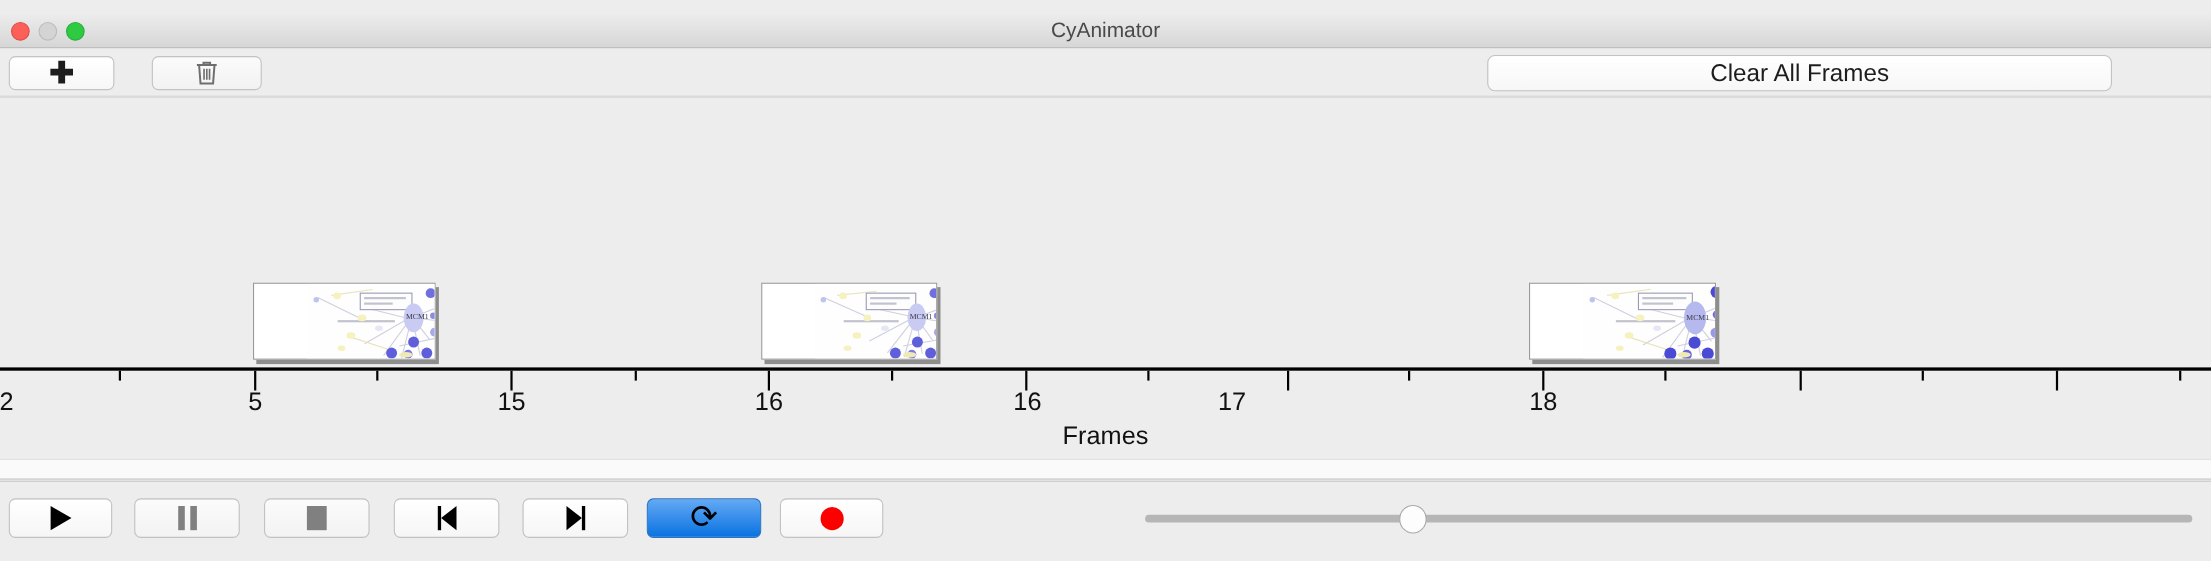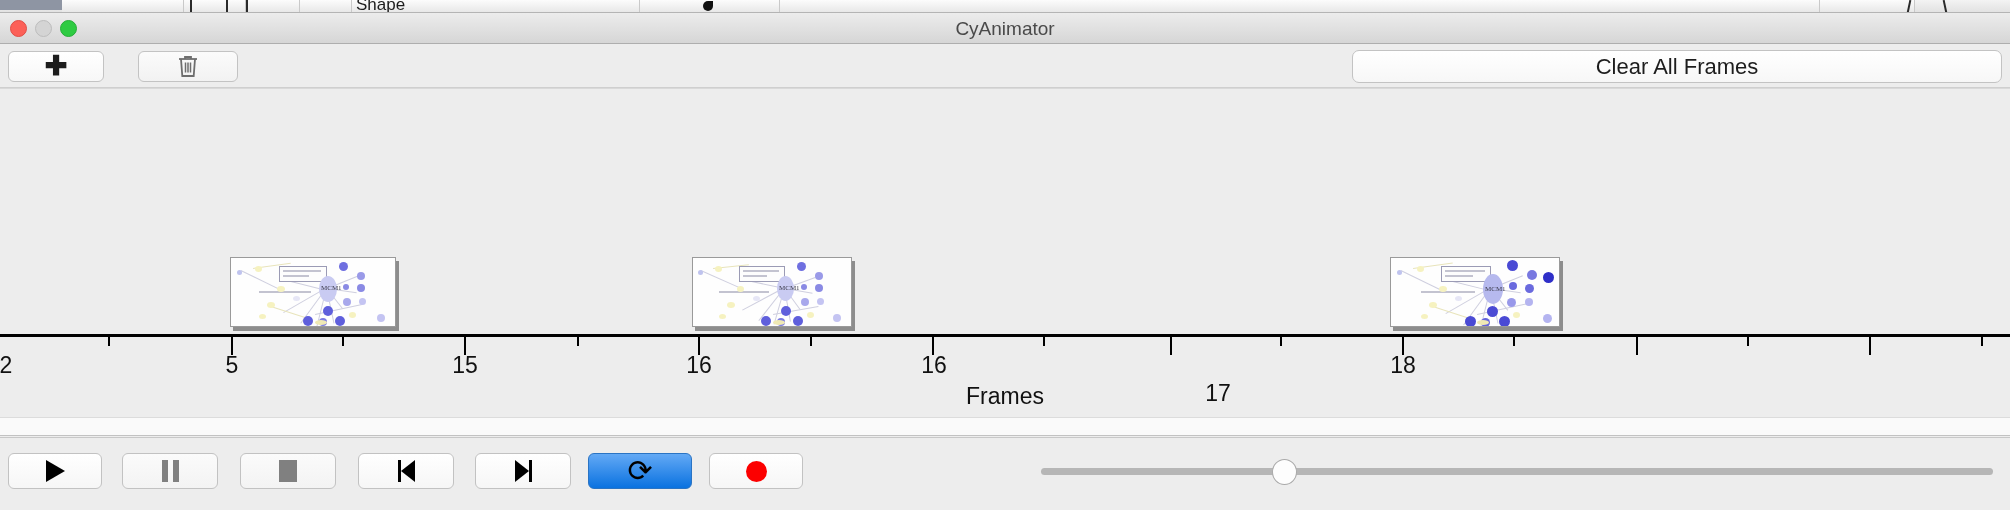--- a/index.html
+++ b/index.html
@@ -63,38 +63,38 @@
   .btn {
     position: absolute; border: 1px solid #c3c3c3; border-radius: 6px;
     background: linear-gradient(#ffffff, #f7f7f7);
     display: flex; align-items: center; justify-content: center;
     font-size: 21px; color: #1d1d1d; cursor: default;
   }
   .btn.flat { background: linear-gradient(#fbfbfb, #f2f2f2); }
   #add-frame-button   { left: 8px;  top: 7px; width: 96px; height: 31px; }
   #delete-frame-button{ left: 138px;top: 7px; width: 100px;height: 31px; }
   #clear-all-frames-button {
-    left: 1352px; top: 6px; width: 650px; height: 33px;
+    left: 1352px; top: 6px; width: 568px; height: 33px;
     font-size: 22px; border-radius: 7px; text-align: right;
   }
   .plus-icon { font-size: 27px; font-weight: bold; line-height: 1; }
 
   
   .timeline {
     position: absolute; left: 0; top: 88px; width: 2010px; height: 328px;
     background: #ededed;
     border-top: 1px solid #d9d9d9;
   }
   .frame {
     position: absolute; background: #fff;
     border: 1px solid #9a9a9a;
     box-shadow: 3px 4px 0 0 #8d8d8d;
     overflow: hidden;
   }
-  .frame-canvas { position: relative; width: 100%; height: 100%; background: #fefefe; }
+  .frame-canvas { position: relative; width: 100%; height: 100%; background: #fefefe; margin-left: 48px; }
 
   .node {
     position: absolute; border-radius: 50%;
   }
   .nodebox {
     position: absolute; background: #fdfdfd; border: 1px solid #9b9bb5;
   }
   .edge {
     position: absolute; height: 1px; background: #cfcfdf;
     transform-origin: 0 0;
@@ -193,38 +193,20 @@
   .slider-thumb {
     position: absolute; left: 1272px; top: 21px; width: 25px; height: 26px;
     background: #fdfdfd; border: 1px solid #a9a9a9; border-radius: 50%;
   }
 </style>
 </head>
 <body>
 
 <div id="app">
 
-  <div class="bgwin">
-    <div class="bgwin-dark"></div>
-    <div class="bgwin-seg" style="left:62px;  width:122px;"></div>
-    <div class="bgwin-seg" style="left:184px; width:62px;"></div>
-    <div class="bgwin-seg" style="left:246px; width:54px;"></div>
-    <div class="bgwin-seg" style="left:300px; width:52px;"></div>
-    <div class="bgwin-seg" style="left:352px; width:288px;"></div>
-    <div class="bgwin-seg" style="left:640px; width:140px;"></div>
-    <div class="bgwin-seg" style="left:780px; width:1040px;"></div>
-    <div class="bgwin-seg" style="left:1820px;width:95px;"></div>
-    <div class="bgwin-tick" style="left:190px;"></div>
-    <div class="bgwin-tick" style="left:226px;"></div>
-    <div class="bgwin-tick" style="left:246px;"></div>
-    <div class="bgwin-tick" style="left:1908px; transform:rotate(12deg);"></div>
-    <div class="bgwin-tick" style="left:1944px; transform:rotate(-12deg);"></div>
-    <div class="bgwin-blob" style="left:703px; top:1px;"></div>
-    <div class="bgwin-label" style="left:356px;">Shape</div>
-  </div>
 
   <div class="titlebar">
     <div class="lights">
       <div class="light red"></div>
       <div class="light yellow"></div>
       <div class="light green"></div>
     </div>
     <div class="title">CyAnimator</div>
   </div>
 
@@ -391,21 +373,21 @@
     <div class="tick major" style="left:1636px;"></div>
     <div class="tick minor" style="left:1747px;"></div>
     <div class="tick major" style="left:1869px;"></div>
     <div class="tick minor" style="left:1981px;"></div>
 
     <div class="tick-label" style="left:6px;">2</div>
     <div class="tick-label" style="left:232px;">5</div>
     <div class="tick-label" style="left:465px;">15</div>
     <div class="tick-label" style="left:699px;">16</div>
     <div class="tick-label" style="left:934px;">16</div>
-    <div class="tick-label" style="left:1218px;margin-top:28px;">17</div>
+    <div class="tick-label" style="left:1120px;">17</div>
     <div class="tick-label" style="left:1403px;">18</div>
 
     <div class="axis-title">Frames</div>
   </div>
 
   <div class="scroll-track">
     
   </div>
 
   <div class="controlbar">

